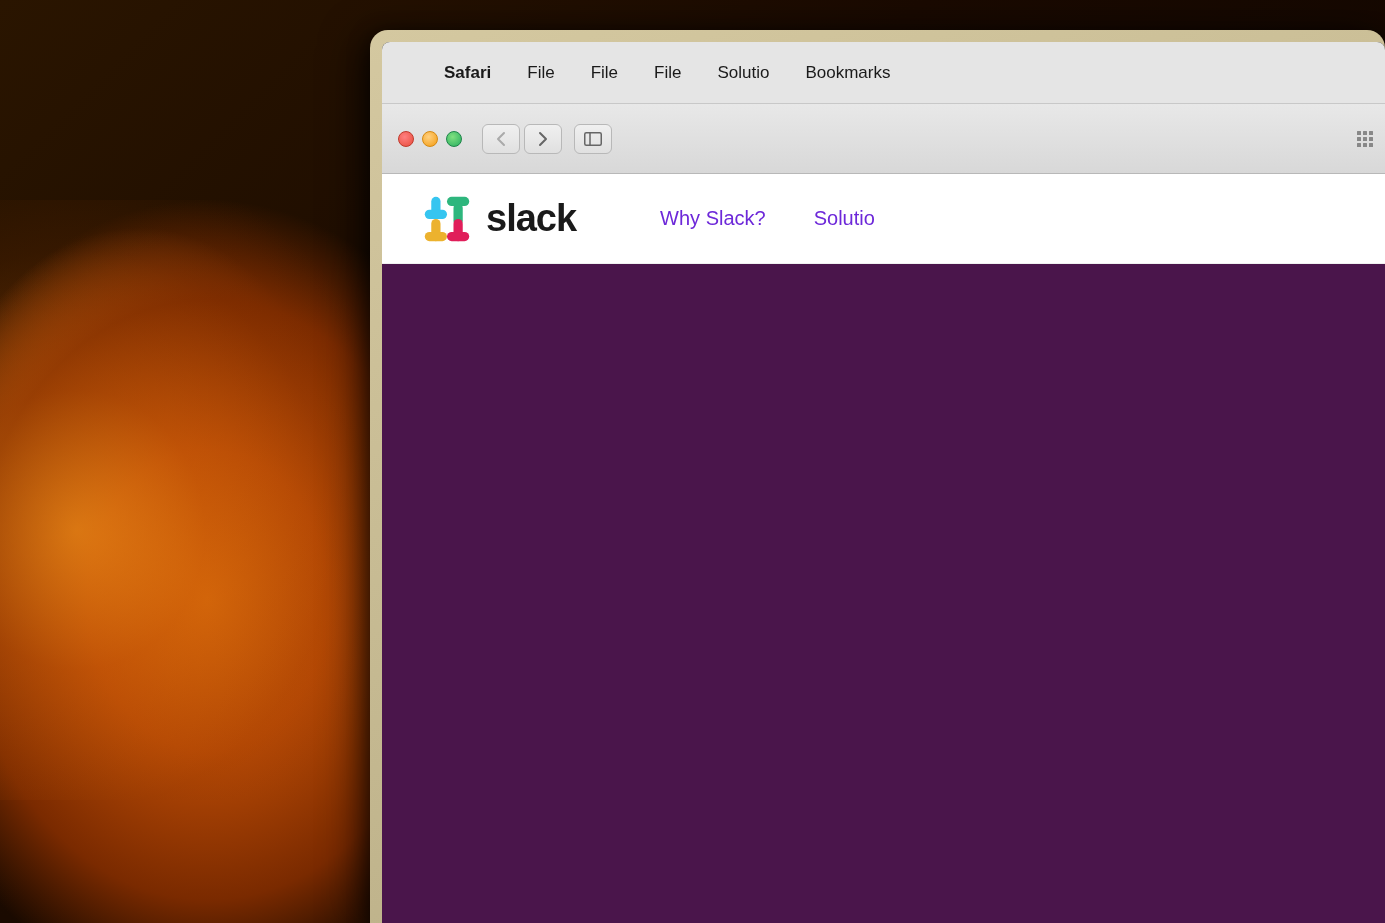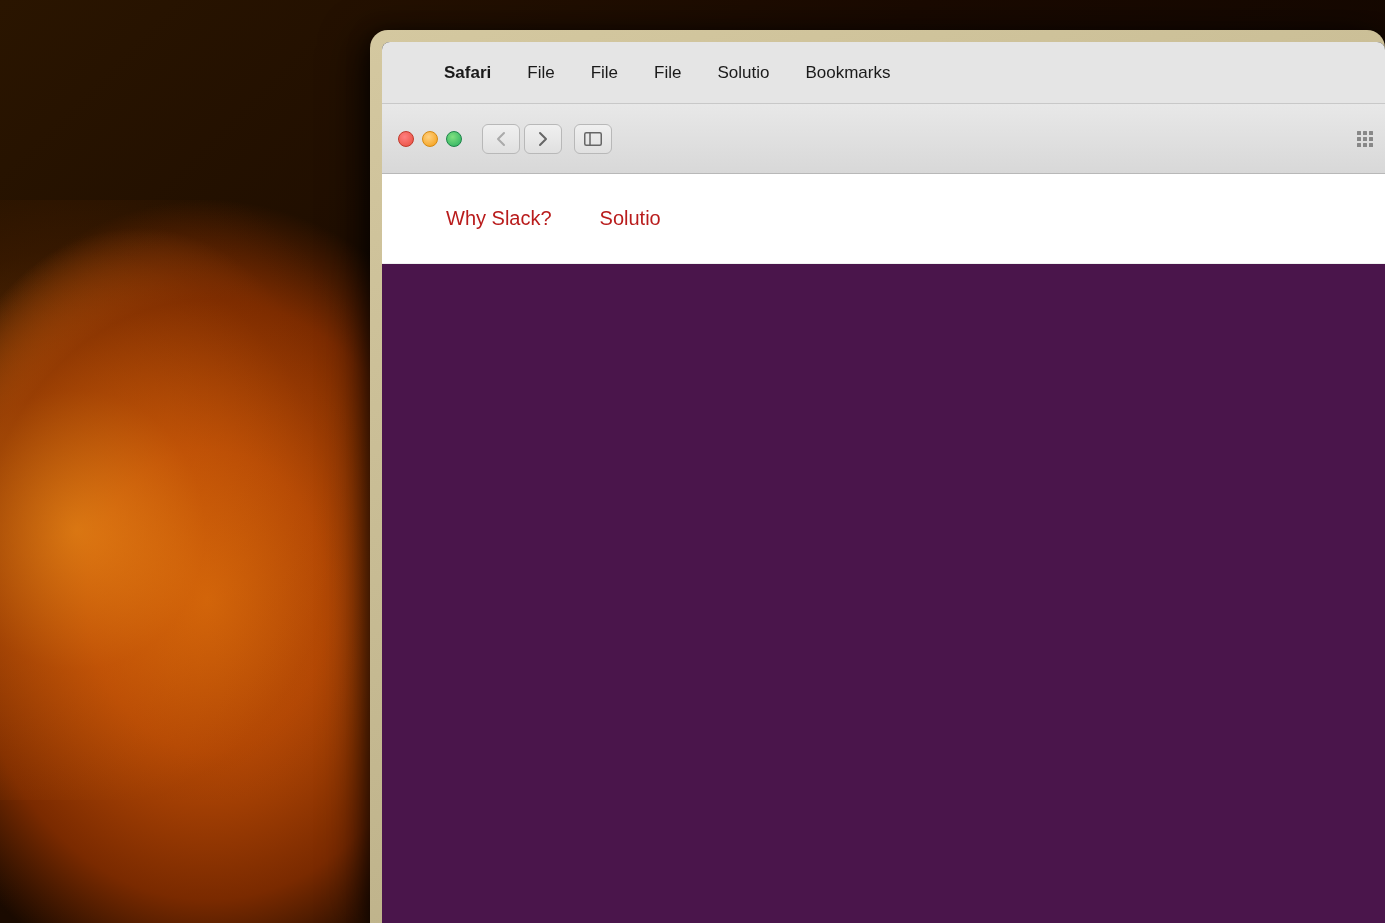--- a/index.html
+++ b/index.html
@@ -221,21 +221,21 @@
     .slack-wordmark {
       font-size: 38px;
       font-weight: 700;
       color: #1a1a1a;
       font-family: -apple-system, 'SF Pro Display', 'Helvetica Neue', Arial, sans-serif;
       letter-spacing: -1px;
     }
 
     .slack-nav-item {
       font-size: 20px;
-      color: #b91c1c;
+      color: #6d28d9;
       padding: 8px 24px;
       cursor: pointer;
       font-family: -apple-system, 'SF Pro Text', 'Helvetica Neue', Arial, sans-serif;
       font-weight: 400;
       white-space: nowrap;
     }
 
     .slack-nav-item.partial {
       
     }
@@ -308,20 +308,38 @@
           <rect x="2" y="14" width="4" height="4" rx="0.5" fill="#888"></rect>
           <rect x="8" y="14" width="4" height="4" rx="0.5" fill="#888"></rect>
           <rect x="14" y="14" width="4" height="4" rx="0.5" fill="#888"></rect>
         </svg>
       </div>
     </div>
 
     <div class="webpage">
 
       <div class="slack-nav">
+        <div class="slack-logo-area">
+
+          <svg class="slack-icon" viewBox="0 0 54 54" fill="none" xmlns="http://www.w3.org/2000/svg">
+
+            <rect x="10" y="3" width="10" height="24" rx="5" fill="#36C5F0"></rect>
+            <rect x="3" y="17" width="24" height="10" rx="5" fill="#36C5F0"></rect>
+
+            <rect x="34" y="10" width="10" height="24" rx="5" fill="#2EB67D"></rect>
+            <rect x="27" y="3" width="24" height="10" rx="5" fill="#2EB67D"></rect>
+
+            <rect x="34" y="27" width="10" height="24" rx="5" fill="#E01E5A"></rect>
+            <rect x="27" y="41" width="24" height="10" rx="5" fill="#E01E5A"></rect>
+
+            <rect x="10" y="27" width="10" height="24" rx="5" fill="#ECB22E"></rect>
+            <rect x="3" y="41" width="24" height="10" rx="5" fill="#ECB22E"></rect>
+          </svg>
+          <span class="slack-wordmark">slack</span>
+        </div>
 
         <span class="slack-nav-item">Why Slack?</span>
         <span class="slack-nav-item partial">Solutio</span>
       </div>
 
       <div class="hero-section"></div>
     </div>
 
   </div>
 </div>

